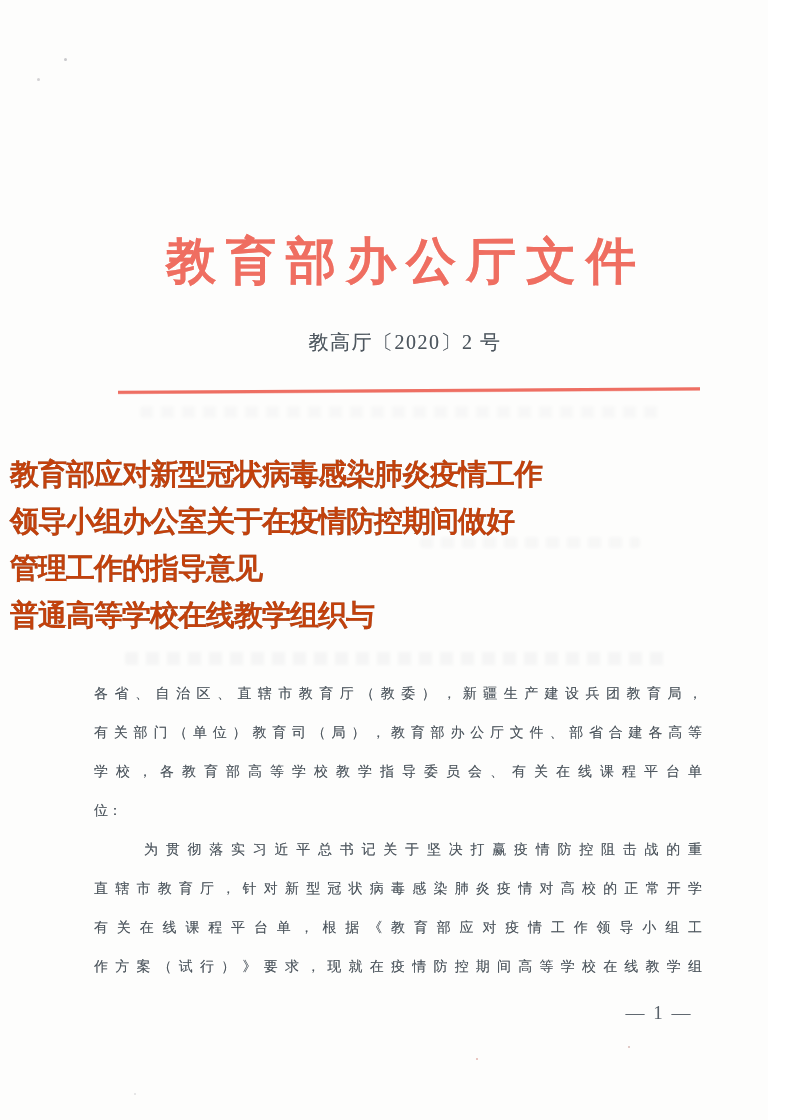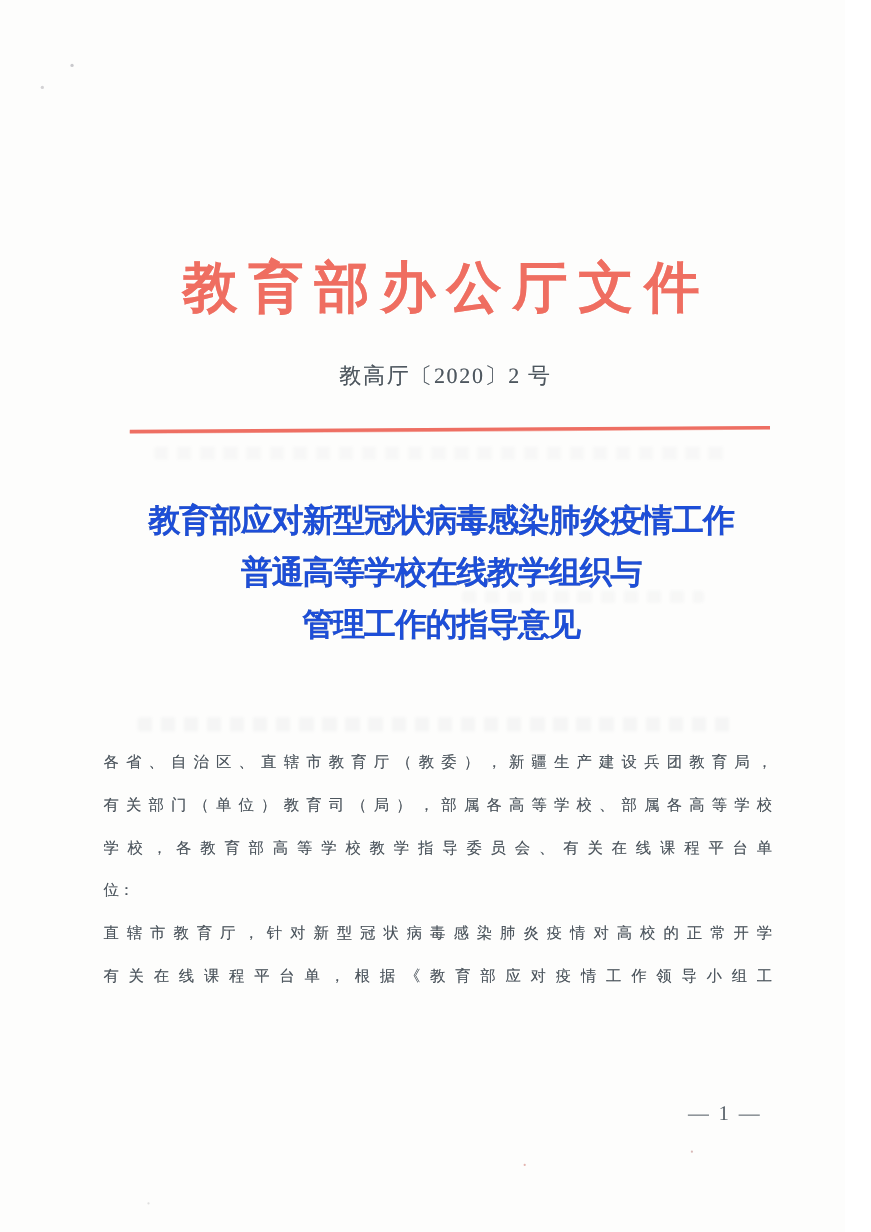--- a/index.html
+++ b/index.html
@@ -60,22 +60,21 @@
     box-shadow: 0 0.5px 0.5px rgba(238,111,99,0.5);
     transform: rotate(-0.35deg);
   }
 
   
   .title-block {
     position: absolute;
     top: 451px;
     left: 10px;
     width: 782px;
-    text-align: center;
-    color: #1d4ed8;
+    color: #c2410c;
   }
   .title-line {
     font-size: 29px;
     line-height: 47px;
     font-weight: 700;
     letter-spacing: -1px;
     text-shadow: 0 0 0.6px rgba(73,82,90,0.55);
     white-space: nowrap;
   }
 
@@ -148,31 +147,34 @@
 <div class="page">
 
   <div class="letterhead">教育部办公厅文件</div>
 
   <div class="doc-number">教高厅〔2020〕2 号</div>
 
   <div class="red-rule"></div>
 
   <div class="title-block">
       <div class="title-line">教育部应对新型冠状病毒感染肺炎疫情工作</div>
+      <div class="title-line">领导小组办公室关于在疫情防控期间做好</div>
+      <div class="title-line">管理工作的指导意见</div>
       <div class="title-line">普通高等学校在线教学组织与</div>
-      <div class="title-line">管理工作的指导意见</div>
     </div>
 
   <div class="body-block">
       <div class="body-line">各省、自治区、直辖市教育厅（教委），新疆生产建设兵团教育局，</div>
-      <div class="body-line">有关部门（单位）教育司（局），部属各高等学校、部属各高等学校</div>
+      <div class="body-line">有关部门（单位）教育司（局），教育部办公厅文件、部省合建各高等</div>
       <div class="body-line">学校，各教育部高等学校教学指导委员会、有关在线课程平台单</div>
       <div class="body-line short">位：</div>
+      <div class="body-line indent">为贯彻落实习近平总书记关于坚决打赢疫情防控阻击战的重</div>
       <div class="body-line">直辖市教育厅，针对新型冠状病毒感染肺炎疫情对高校的正常开学</div>
       <div class="body-line">有关在线课程平台单，根据《教育部应对疫情工作领导小组工</div>
+      <div class="body-line">作方案（试行）》要求，现就在疫情防控期间高等学校在线教学组</div>
     </div>
 
   <div class="page-number">— 1 —</div>
 
   <div class="bleed bleed-a"></div>
   <div class="bleed bleed-b"></div>
   <div class="bleed bleed-c"></div>
 
   <div class="speck speck-1"></div>
   <div class="speck speck-2"></div>

